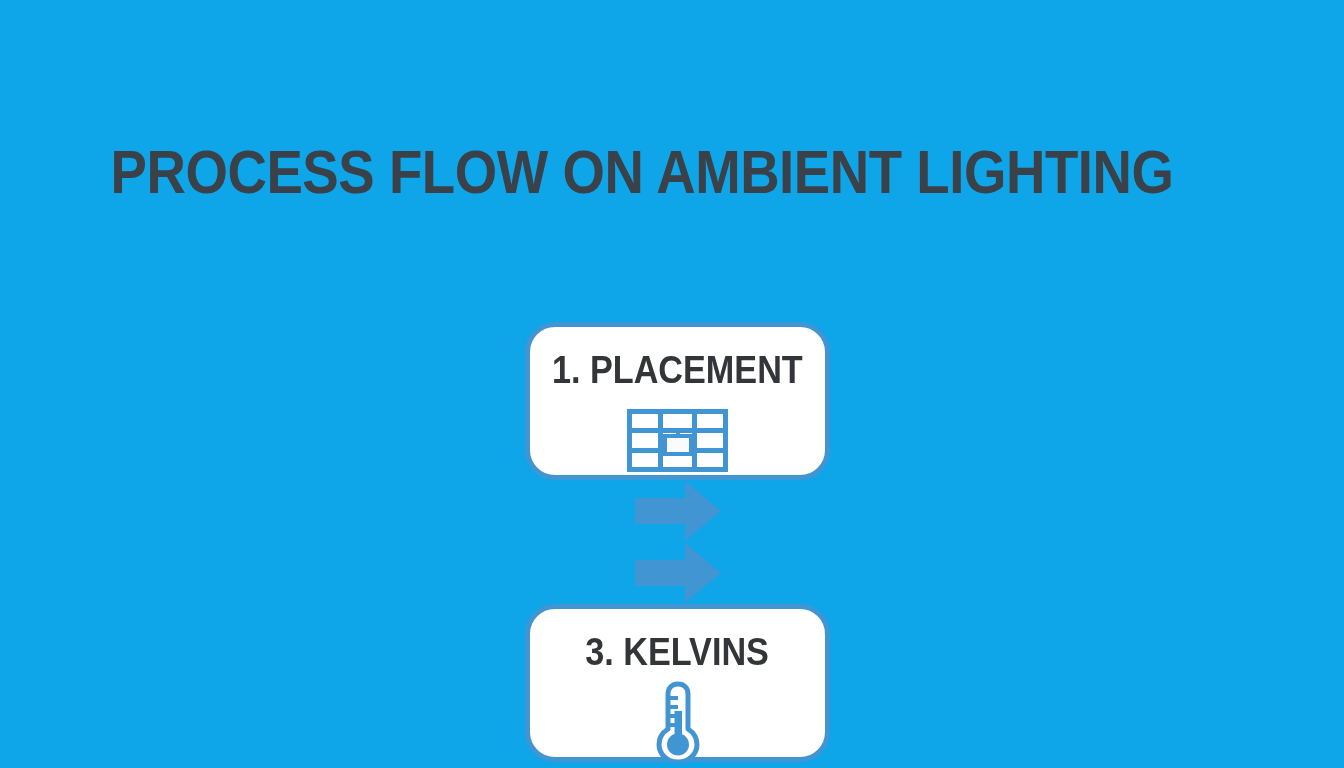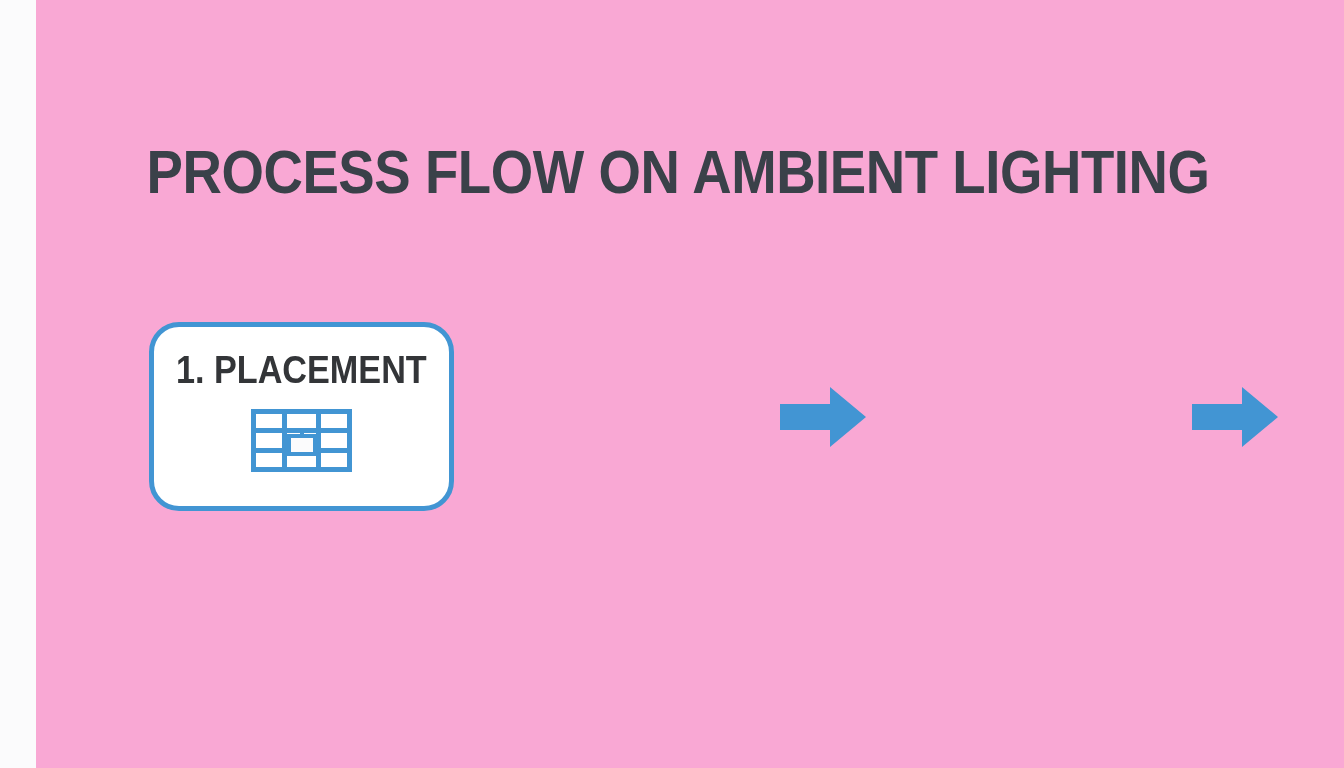--- a/index.html
+++ b/index.html
@@ -14,22 +14,21 @@
   body {
     background:#fbfbfc;
     font-family:"Liberation Sans", sans-serif;
     position:relative;
   }
 
   
   #slide {
     position:absolute;
     inset:0;
-    background:#f9a8d4;
-    margin-left:36px;
+    background:#0ea5e9;
   }
 
   
   #page-title {
     position:absolute;
     left:0;
     top:138px;
     width:1284px;
     text-align:center;
     font-family:"Liberation Sans Narrow", "Liberation Sans", sans-serif;
@@ -44,22 +43,22 @@
   }
 
   
   #flow-row {
     position:absolute;
     left:113px;
     top:322px;
     width:1129px;
     height:189px;
     display:flex;
+    flex-direction:column;
     align-items:center;
-    justify-content:space-between;
   }
 
   .flow-step {
     width:305px;
     height:189px;
     border:5px solid #4295d3;
     border-radius:30px;
     background:#ffffff;
     display:flex;
     flex-direction:column;
@@ -145,15 +144,43 @@
       </svg>
     </div>
 
 
     <div class="flow-arrow">
       <svg class="icon-svg" width="86" height="60" viewBox="0 0 86 60" aria-hidden="true">
         <path d="M0 17 L50 17 L50 0 L86 30 L50 60 L50 43 L0 43 Z" fill="#4295d3"></path>
       </svg>
     </div>
 
+    <div class="flow-step">
+      <div class="step-label">3. KELVINS</div>
+      <div class="step-icon">
+        <svg class="icon-svg" width="46" height="82" viewBox="0 0 46 82" aria-hidden="true">
+
+          <path d="M23 3
+                   C29 3 33 7 33 13
+                   L33 48
+                   C38.5 51.5 42 57 42 63.5
+                   C42 73 34 81 23 81
+                   C12 81 4 73 4 63.5
+                   C4 57 7.5 51.5 13 48
+                   L13 13
+                   C13 7 17 3 23 3 Z" fill="#ffffff" stroke="#4295d3" stroke-width="5" stroke-linejoin="round"></path>
+
+          <rect x="19.5" y="30" width="7.5" height="30" fill="#4295d3"></rect>
+
+          <circle cx="23" cy="63.5" r="11" fill="#4295d3"></circle>
+
+          <g stroke="#4295d3" stroke-width="4" stroke-linecap="butt">
+            <line x1="13" y1="17" x2="23" y2="17"></line>
+            <line x1="13" y1="26" x2="23" y2="26"></line>
+            <line x1="13" y1="35" x2="20" y2="35"></line>
+            <line x1="13" y1="44" x2="20" y2="44"></line>
+          </g>
+        </svg>
+      </div>
+    </div>
 
   </div>
 </div>
 
 </body></html>

